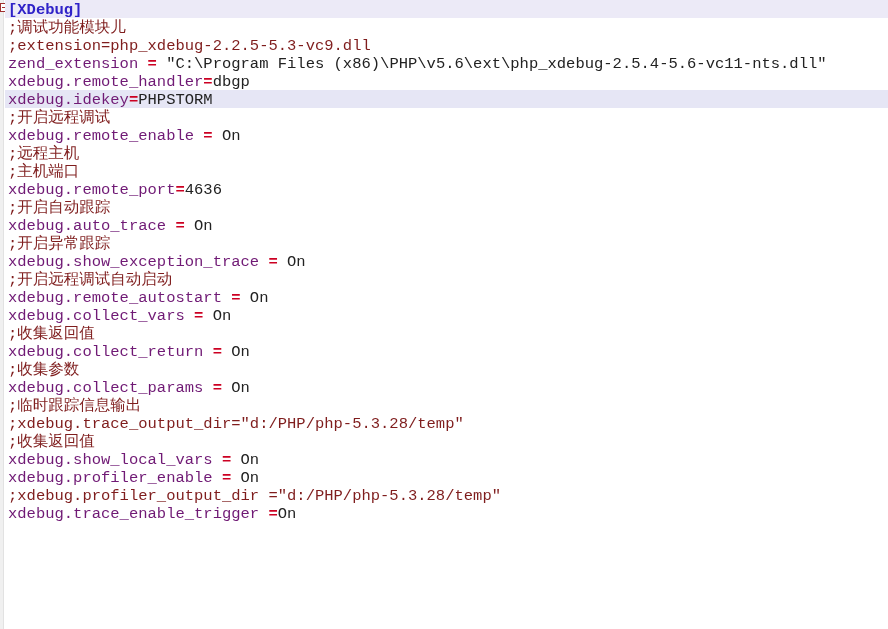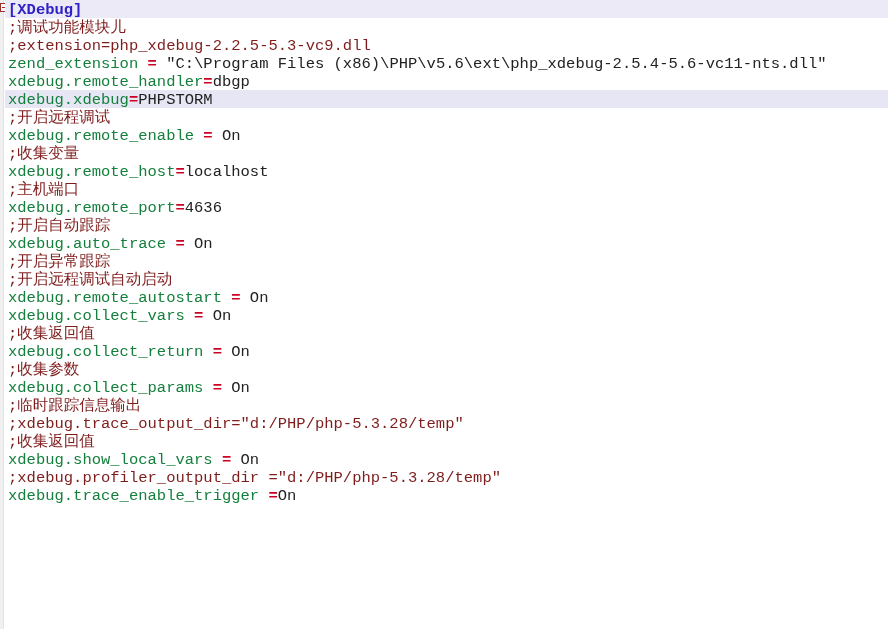--- a/index.html
+++ b/index.html
@@ -63,21 +63,21 @@
 
   
   .tok-section {
     color: #2f22c8;
     font-weight: bold;
   }
   .tok-comment {
     color: #7f1d1d;
   }
   .tok-key {
-    color: #15803d;
+    color: #701a75;
   }
   .tok-eq {
     color: #cc0022;
     font-weight: bold;
   }
   .tok-val {
     color: #222222;
   }
 
   
@@ -109,38 +109,39 @@
   <div id="gutter">
     <div id="fold-marker"></div>
   </div>
 
   <div id="code">
       <div class="line section"><span class="tok-section">[XDebug]</span></div>
       <div class="line"><span class="tok-comment">;调试功能模块儿</span></div>
       <div class="line"><span class="tok-comment">;extension=php_xdebug-2.2.5-5.3-vc9.dll</span></div>
       <div class="line"><span class="tok-key">zend_extension </span><span class="tok-eq">=</span><span class="tok-val"> "C:\Program Files (x86)\PHP\v5.6\ext\php_xdebug-2.5.4-5.6-vc11-nts.dll"</span></div>
       <div class="line"><span class="tok-key">xdebug.remote_handler</span><span class="tok-eq">=</span><span class="tok-val">dbgp</span></div>
-      <div class="line current"><span class="tok-key">xdebug.xdebug</span><span class="tok-eq">=</span><span class="tok-val">PHPSTORM</span></div>
+      <div class="line current"><span class="tok-key">xdebug.idekey</span><span class="tok-eq">=</span><span class="tok-val">PHPSTORM</span></div>
       <div class="line"><span class="tok-comment">;开启远程调试</span></div>
       <div class="line"><span class="tok-key">xdebug.remote_enable </span><span class="tok-eq">=</span><span class="tok-val"> On</span></div>
-      <div class="line"><span class="tok-comment">;收集变量</span></div>
-      <div class="line"><span class="tok-key">xdebug.remote_host</span><span class="tok-eq">=</span><span class="tok-val">localhost</span></div>
+      <div class="line"><span class="tok-comment">;远程主机</span></div>
       <div class="line"><span class="tok-comment">;主机端口</span></div>
       <div class="line"><span class="tok-key">xdebug.remote_port</span><span class="tok-eq">=</span><span class="tok-val">4636</span></div>
       <div class="line"><span class="tok-comment">;开启自动跟踪</span></div>
       <div class="line"><span class="tok-key">xdebug.auto_trace </span><span class="tok-eq">=</span><span class="tok-val"> On</span></div>
       <div class="line"><span class="tok-comment">;开启异常跟踪</span></div>
+      <div class="line"><span class="tok-key">xdebug.show_exception_trace </span><span class="tok-eq">=</span><span class="tok-val"> On</span></div>
       <div class="line"><span class="tok-comment">;开启远程调试自动启动</span></div>
       <div class="line"><span class="tok-key">xdebug.remote_autostart </span><span class="tok-eq">=</span><span class="tok-val"> On</span></div>
       <div class="line"><span class="tok-key">xdebug.collect_vars </span><span class="tok-eq">=</span><span class="tok-val"> On</span></div>
       <div class="line"><span class="tok-comment">;收集返回值</span></div>
       <div class="line"><span class="tok-key">xdebug.collect_return </span><span class="tok-eq">=</span><span class="tok-val"> On</span></div>
       <div class="line"><span class="tok-comment">;收集参数</span></div>
       <div class="line"><span class="tok-key">xdebug.collect_params </span><span class="tok-eq">=</span><span class="tok-val"> On</span></div>
       <div class="line"><span class="tok-comment">;临时跟踪信息输出</span></div>
       <div class="line"><span class="tok-comment">;xdebug.trace_output_dir="d:/PHP/php-5.3.28/temp"</span></div>
       <div class="line"><span class="tok-comment">;收集返回值</span></div>
       <div class="line"><span class="tok-key">xdebug.show_local_vars </span><span class="tok-eq">=</span><span class="tok-val"> On</span></div>
+      <div class="line"><span class="tok-key">xdebug.profiler_enable </span><span class="tok-eq">=</span><span class="tok-val"> On</span></div>
       <div class="line"><span class="tok-comment">;xdebug.profiler_output_dir ="d:/PHP/php-5.3.28/temp"</span></div>
       <div class="line"><span class="tok-key">xdebug.trace_enable_trigger </span><span class="tok-eq">=</span><span class="tok-val">On</span></div>
     </div>
 
 </div>
 
 </body></html>

